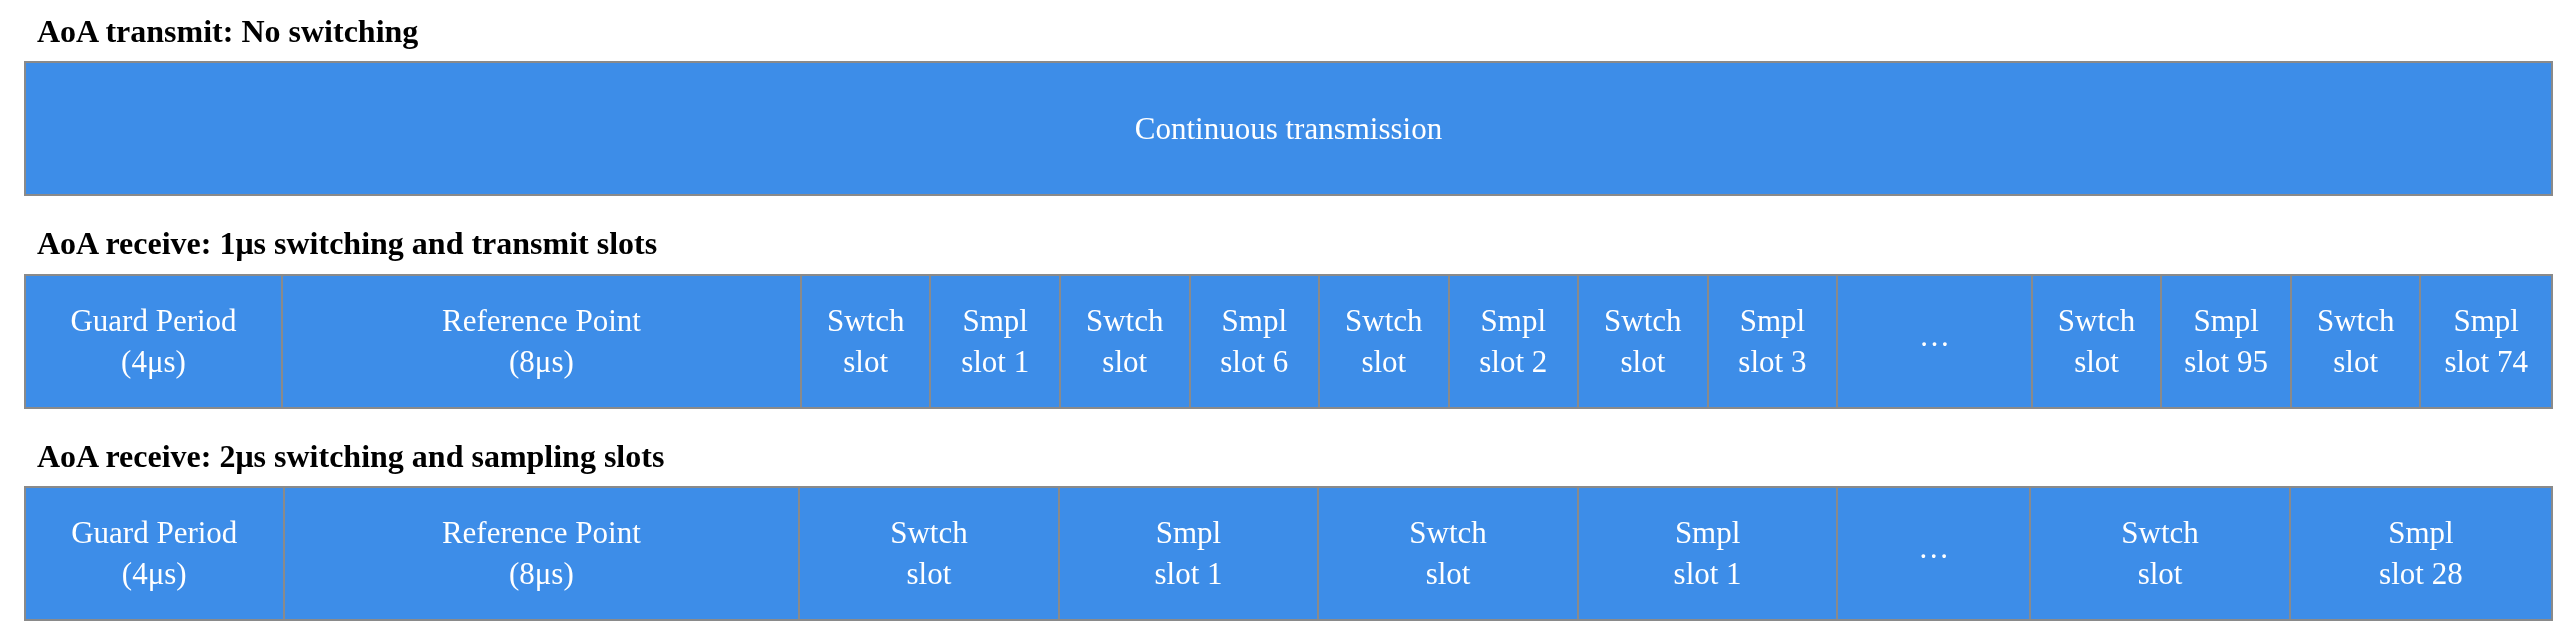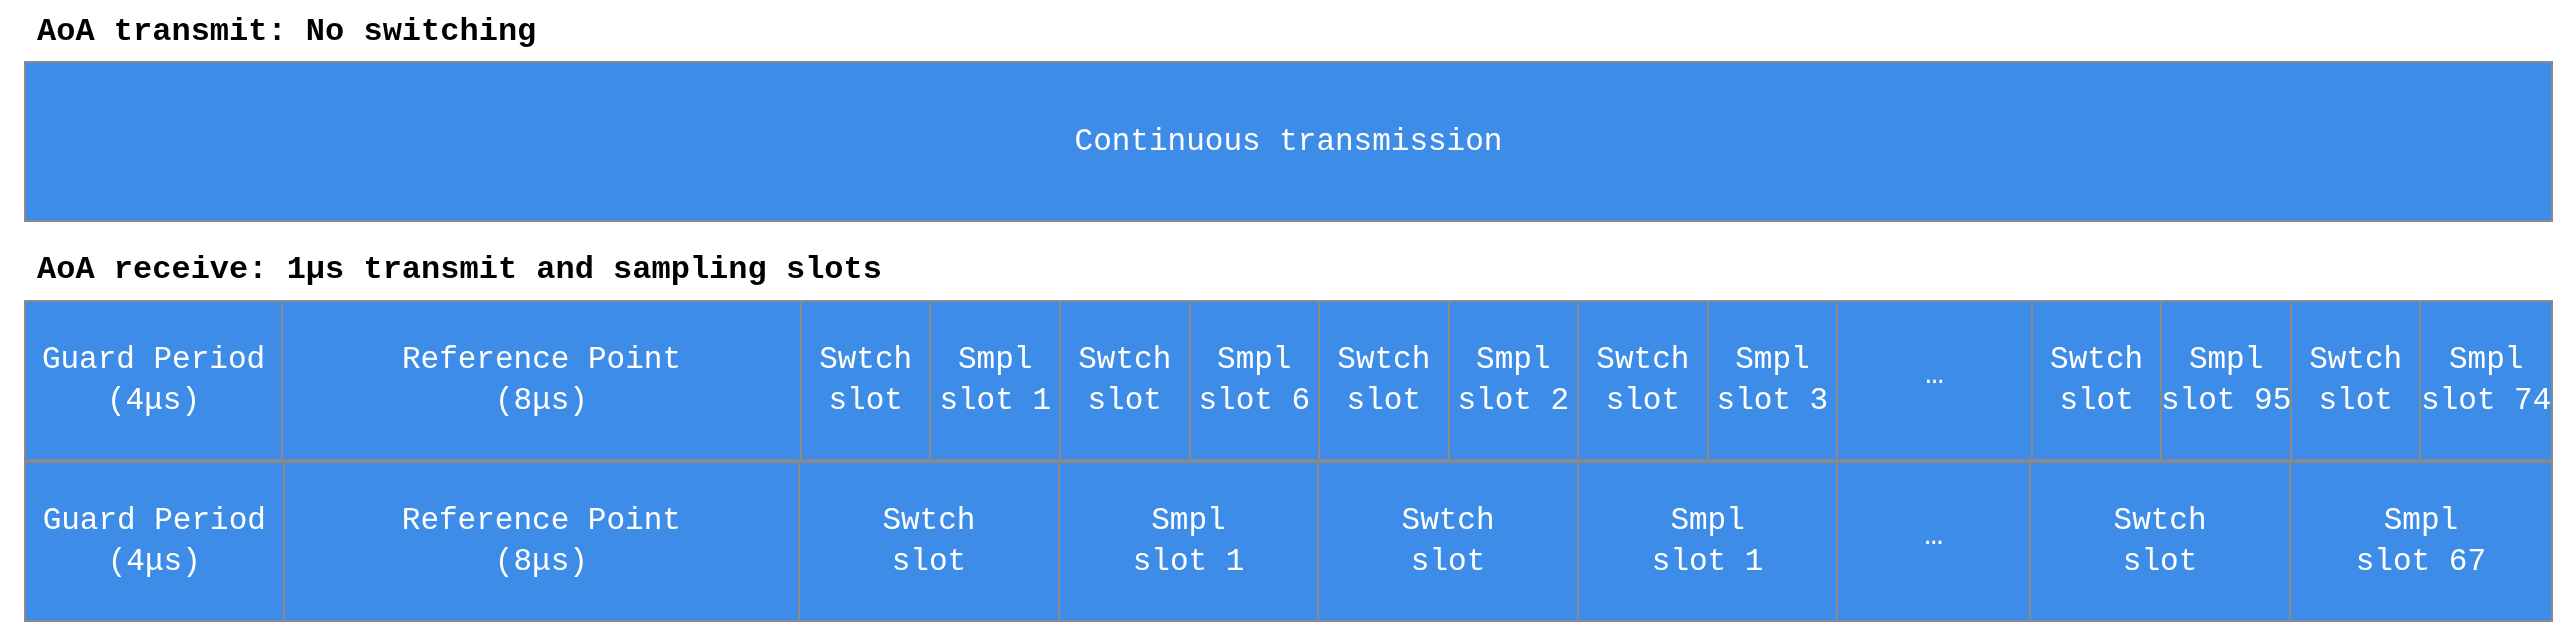--- a/index.html
+++ b/index.html
@@ -6,37 +6,37 @@
     margin: 0;
     padding: 0;
     background: #ffffff;
   }
   .page {
     position: relative;
     width: 2576px;
     height: 644px;
     overflow: hidden;
     background: #ffffff;
-    font-family: Liberation Mono, monospace;
+    font-family: Liberation Serif, serif;
   }
   .title {
     margin: 29px 23px 11.3px 37px;
     font-size: 32px;
     line-height: 37px;
     font-weight: bold;
     color: var(--title-text, #000000);
     white-space: nowrap;
   }
   section:first-of-type .title {
     margin-top: 13px;
   }
   .bar {
     display: flex;
     align-items: stretch;
-    height: 161px;
+    height: 135px;
     margin: 0 23px 0 24px;
     background: var(--bar-fill, #3d8de8);
     border: 2.4px solid var(--bar-border, #8a8a8a);
     box-sizing: border-box;
   }
   .cell {
     box-sizing: border-box;
     display: flex;
     flex-direction: column;
     justify-content: center;
@@ -64,21 +64,21 @@
   <section>
     <h2 class="title">AoA transmit: No switching</h2>
     <div class="bar">
         <div class="cell" style="flex: 0 0 100%;">
           <div class="cell-line">Continuous transmission</div>
         </div>
       </div>
   </section>
 
   <section>
-    <h2 class="title">AoA receive: 1μs transmit and sampling slots</h2>
+    <h2 class="title">AoA receive: 1μs switching and transmit slots</h2>
     <div class="bar">
         <div class="cell" style="flex: 0 0 10.18%;">
           <div class="cell-line">Guard Period</div>
           <div class="cell-line">(4μs)</div>
         </div>
         <div class="cell" style="flex: 0 0 20.55%;">
           <div class="cell-line">Reference Point</div>
           <div class="cell-line">(8μs)</div>
         </div>
         <div class="cell" style="flex: 0 0 5.13%;">
@@ -129,20 +129,21 @@
           <div class="cell-line">slot</div>
         </div>
         <div class="cell" style="flex: 0 0 5.13%;">
           <div class="cell-line">Smpl</div>
           <div class="cell-line">slot 74</div>
         </div>
       </div>
   </section>
 
   <section>
+    <h2 class="title">AoA receive: 2μs switching and sampling slots</h2>
     <div class="bar">
         <div class="cell" style="flex: 0 0 10.24%;">
           <div class="cell-line">Guard Period</div>
           <div class="cell-line">(4μs)</div>
         </div>
         <div class="cell" style="flex: 0 0 20.42%;">
           <div class="cell-line">Reference Point</div>
           <div class="cell-line">(8μs)</div>
         </div>
         <div class="cell" style="flex: 0 0 10.28%;">
@@ -163,19 +164,19 @@
         </div>
         <div class="cell cell--ellipsis" style="flex: 0 0 7.64%;">
           <div class="cell-line">…</div>
         </div>
         <div class="cell" style="flex: 0 0 10.28%;">
           <div class="cell-line">Swtch</div>
           <div class="cell-line">slot</div>
         </div>
         <div class="cell" style="flex: 0 0 10.3%;">
           <div class="cell-line">Smpl</div>
-          <div class="cell-line">slot 67</div>
+          <div class="cell-line">slot 28</div>
         </div>
       </div>
   </section>
 
 </div>
 
 
 </body></html>

